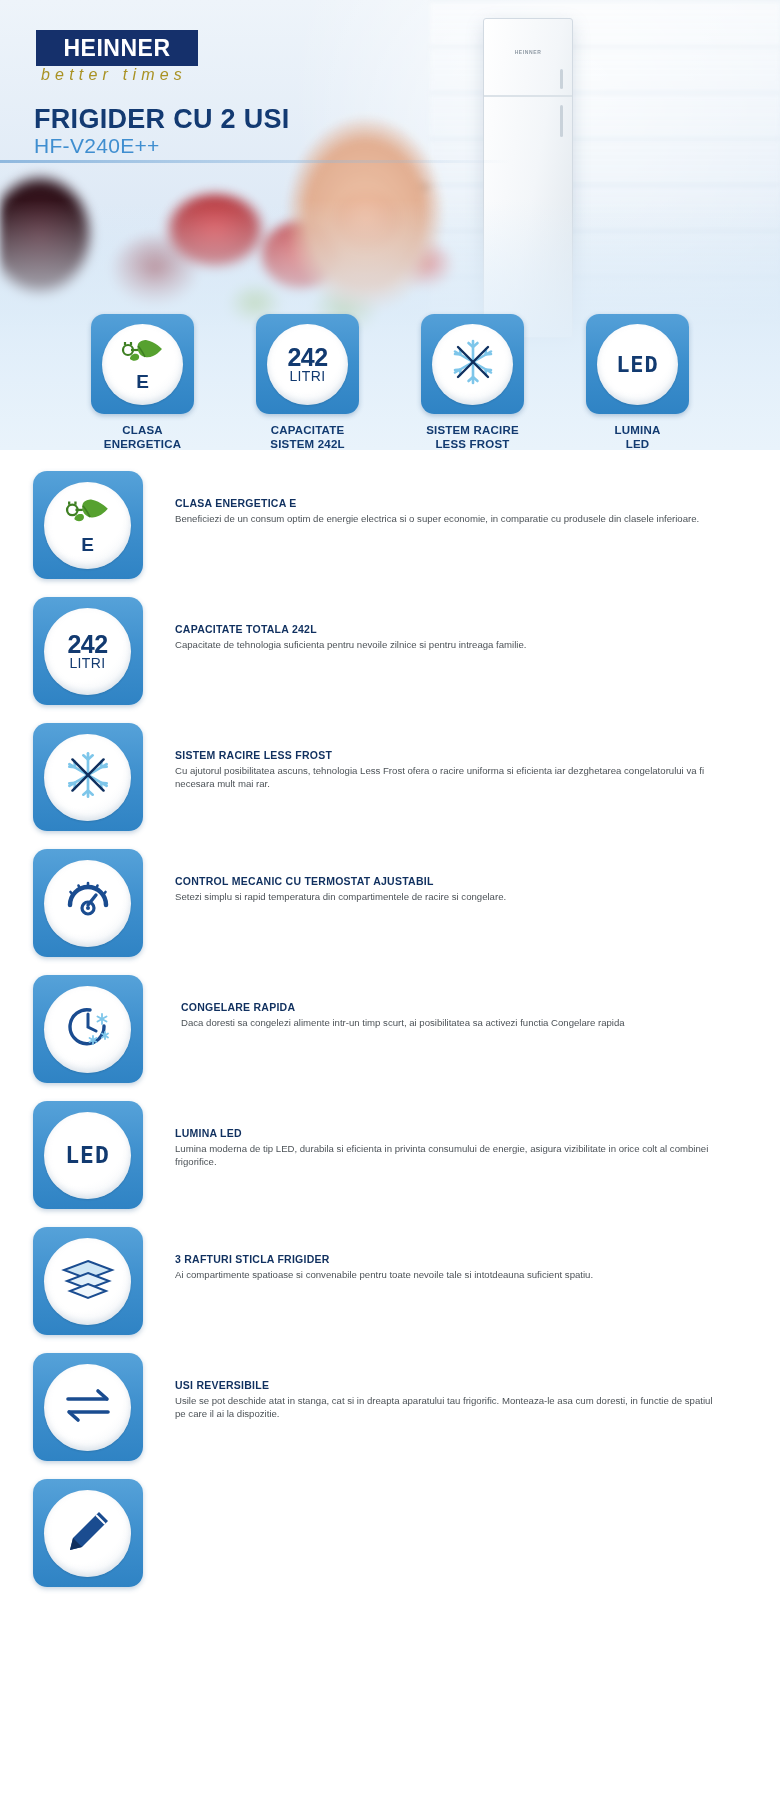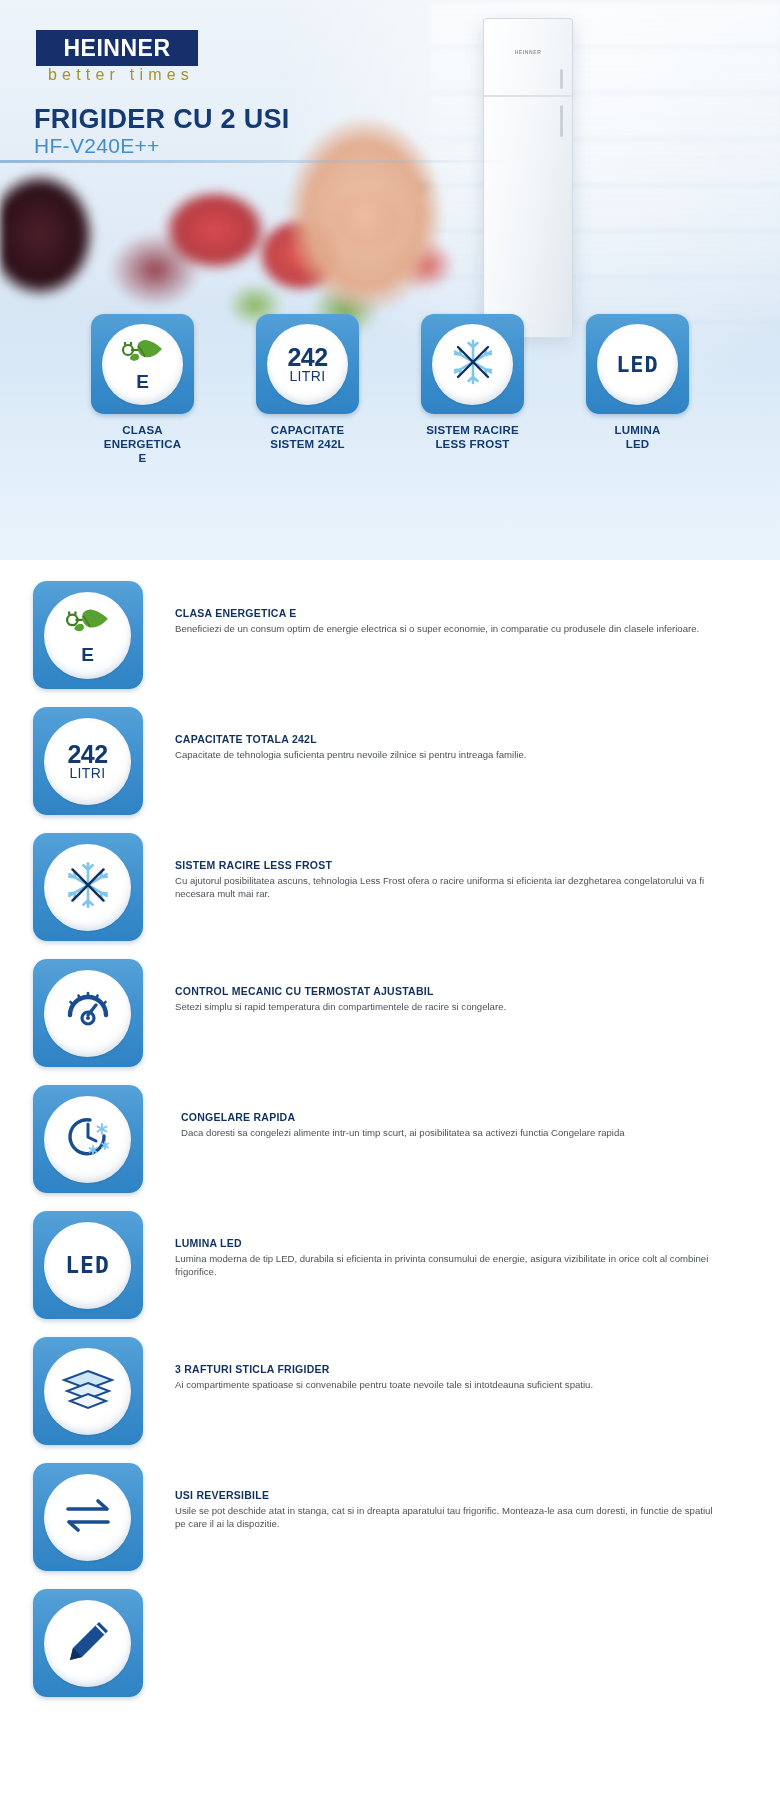--- a/index.html
+++ b/index.html
@@ -5,21 +5,21 @@
   * { margin:0; padding:0; box-sizing:border-box; }
   body {
     width:780px; background:#ffffff;
     font-family:"Liberation Sans", sans-serif;
     -webkit-font-smoothing:antialiased;
   }
   .page { width:780px; position:relative; }
 
   
   .hero {
-    position:relative; width:780px; height:560px; overflow:hidden;
+    position:relative; width:780px; height:450px; overflow:hidden;
     background:
       radial-gradient(circle at 74% 20%, rgba(255,255,255,.85) 0%, rgba(255,255,255,0) 42%),
       linear-gradient(180deg,#eef4fa 0%,#dfeaf6 45%,#cfe2f3 70%,#e8f2fa 100%);
   }
   
   .photo-fruit {
     position:absolute; left:95px; top:120px; width:430px; height:250px;
     background:
       radial-gradient(ellipse 70px 55px at 120px 110px, #d93b3f 0%, #b22a30 55%, rgba(178,42,48,0) 75%),
       radial-gradient(ellipse 55px 48px at 205px 135px, #e04a46 0%, #bd3034 60%, rgba(189,48,52,0) 78%),
@@ -80,22 +80,22 @@
   
   .logo-box {
     position:absolute; left:36px; top:30px; width:162px; height:36px;
     background:#15306b; display:flex; align-items:center; justify-content:center; z-index:5;
   }
   .logo-text {
     color:#ffffff; font-size:23px; font-weight:bold; letter-spacing:.5px;
     font-family:"Liberation Sans", sans-serif;
   }
   .logo-tag {
-    position:absolute; left:32px; top:66px; width:178px; text-align:center;
-    color:#a99224; font-size:16px; letter-spacing:5.2px; z-index:5;
+    position:absolute; left:25px; top:66px; width:178px; text-align:center;
+    color:#a99224; font-size:16px; letter-spacing:5.2px; z-index:5;font-style:italic;
   }
   .hero-title {
     position:absolute; left:34px; top:104px; z-index:5;
     color:#133a72; font-size:27px; font-weight:bold; letter-spacing:.3px;
     font-family:"Liberation Sans", sans-serif;
   }
   .hero-sub {
     position:absolute; left:34px; top:134px; z-index:5;
     color:#3f8ed0; font-size:21px; font-weight:normal; letter-spacing:.3px;
   }

